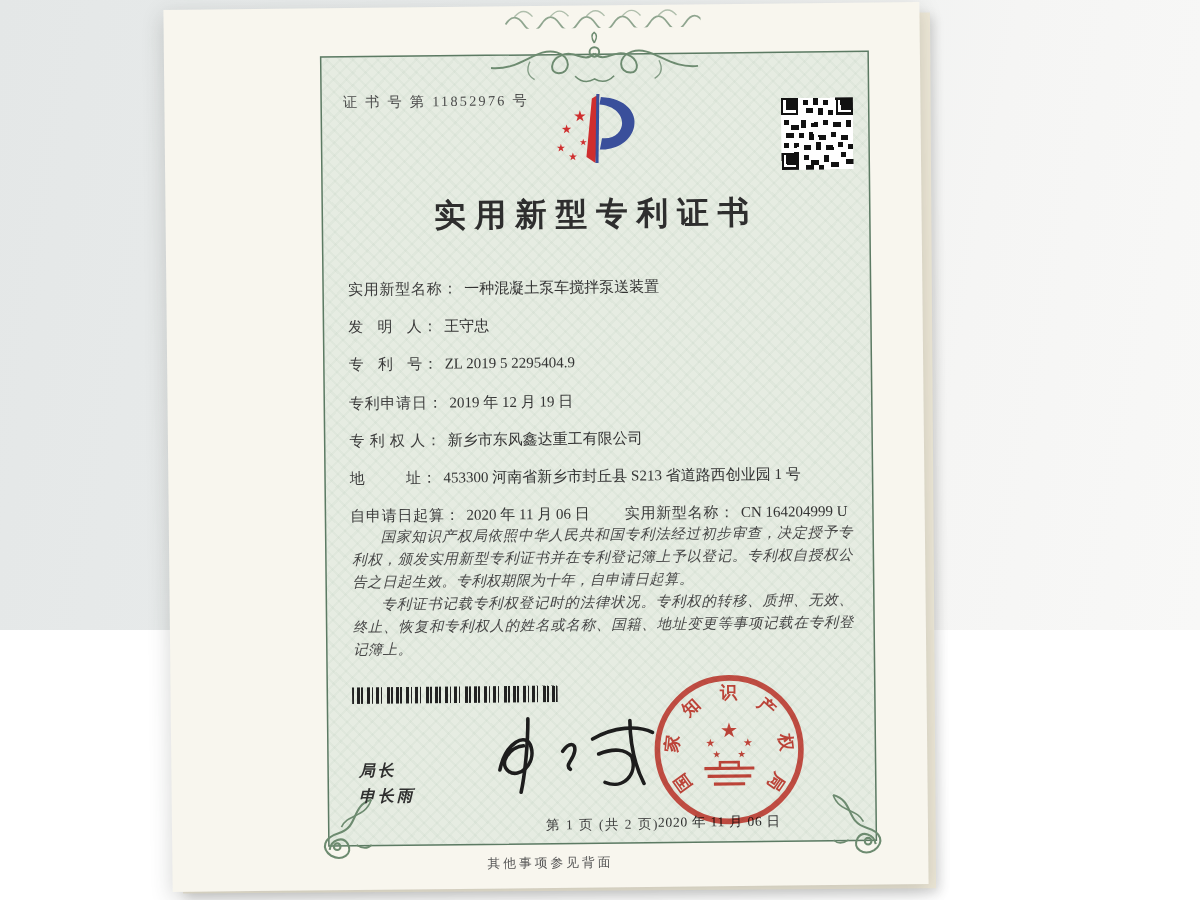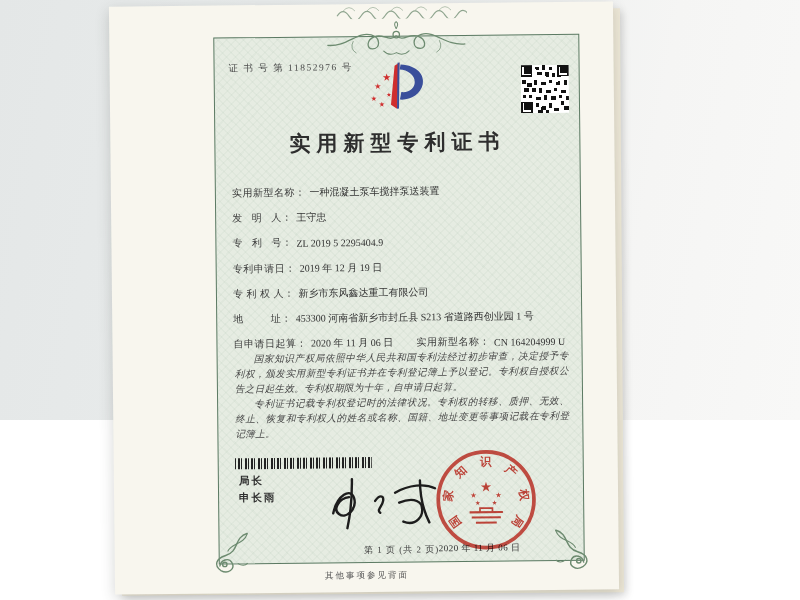--- a/index.html
+++ b/index.html
@@ -38,22 +38,22 @@
   .field-row{height:25.3px;display:flex;align-items:center;white-space:nowrap;position:relative;}
   .f-label{white-space:pre;letter-spacing:.5px;color:#3c3c3c;}
   .f-value{margin-left:4px;color:#333;}
   .grant-no{position:absolute;left:183px;top:0;height:100%;display:flex;align-items:center;}
   .paras{position:absolute;left:17px;right:13px;top:313px;font-size:9.6px;line-height:15px;
     font-style:italic;color:#474747;letter-spacing:.3px;text-align:justify;}
   .paras p{margin:0;text-indent:2em;}
   .barcode{position:absolute;left:16px;top:420px;width:137px;height:11px;
     background:repeating-linear-gradient(90deg,#222 0 1px,transparent 1px 3px,#222 3px 5px,
       transparent 5px 6px,#222 6px 7px,transparent 7px 10px,#222 10px 12px,transparent 12px 13px);}
-  .director{position:absolute;left:20px;top:434px;font-family:"Liberation Sans",sans-serif;
-    font-size:10.5px;font-weight:600;letter-spacing:2px;line-height:17px;color:#2f2f2f;}
+  .director{position:absolute;left:20px;top:468px;font-family:"Liberation Sans",sans-serif;
+    font-size:10.5px;font-weight:600;letter-spacing:2px;line-height:17px;color:#2f2f2f;font-style:italic;}
   .sig{position:absolute;left:98px;top:434px;width:132px;height:64px;}
   .seal{position:absolute;left:215px;top:412px;width:104px;height:104px;
     mix-blend-mode:multiply;opacity:.92;z-index:2;}
   .seal-date{position:absolute;left:219px;top:506px;font-size:9px;letter-spacing:.5px;
     color:#2d2d2d;z-index:1;}
   .page-info{position:absolute;left:0;right:0;bottom:5px;text-align:center;font-size:9px;
     letter-spacing:1px;color:#3d3d3d;}
   .back-note{position:absolute;left:0;right:0;top:566px;text-align:center;font-size:8.5px;
     letter-spacing:2px;color:#555;}
   .ornament{position:absolute;left:50%;top:-16px;transform:translateX(-50%);width:146px;height:38px;}

